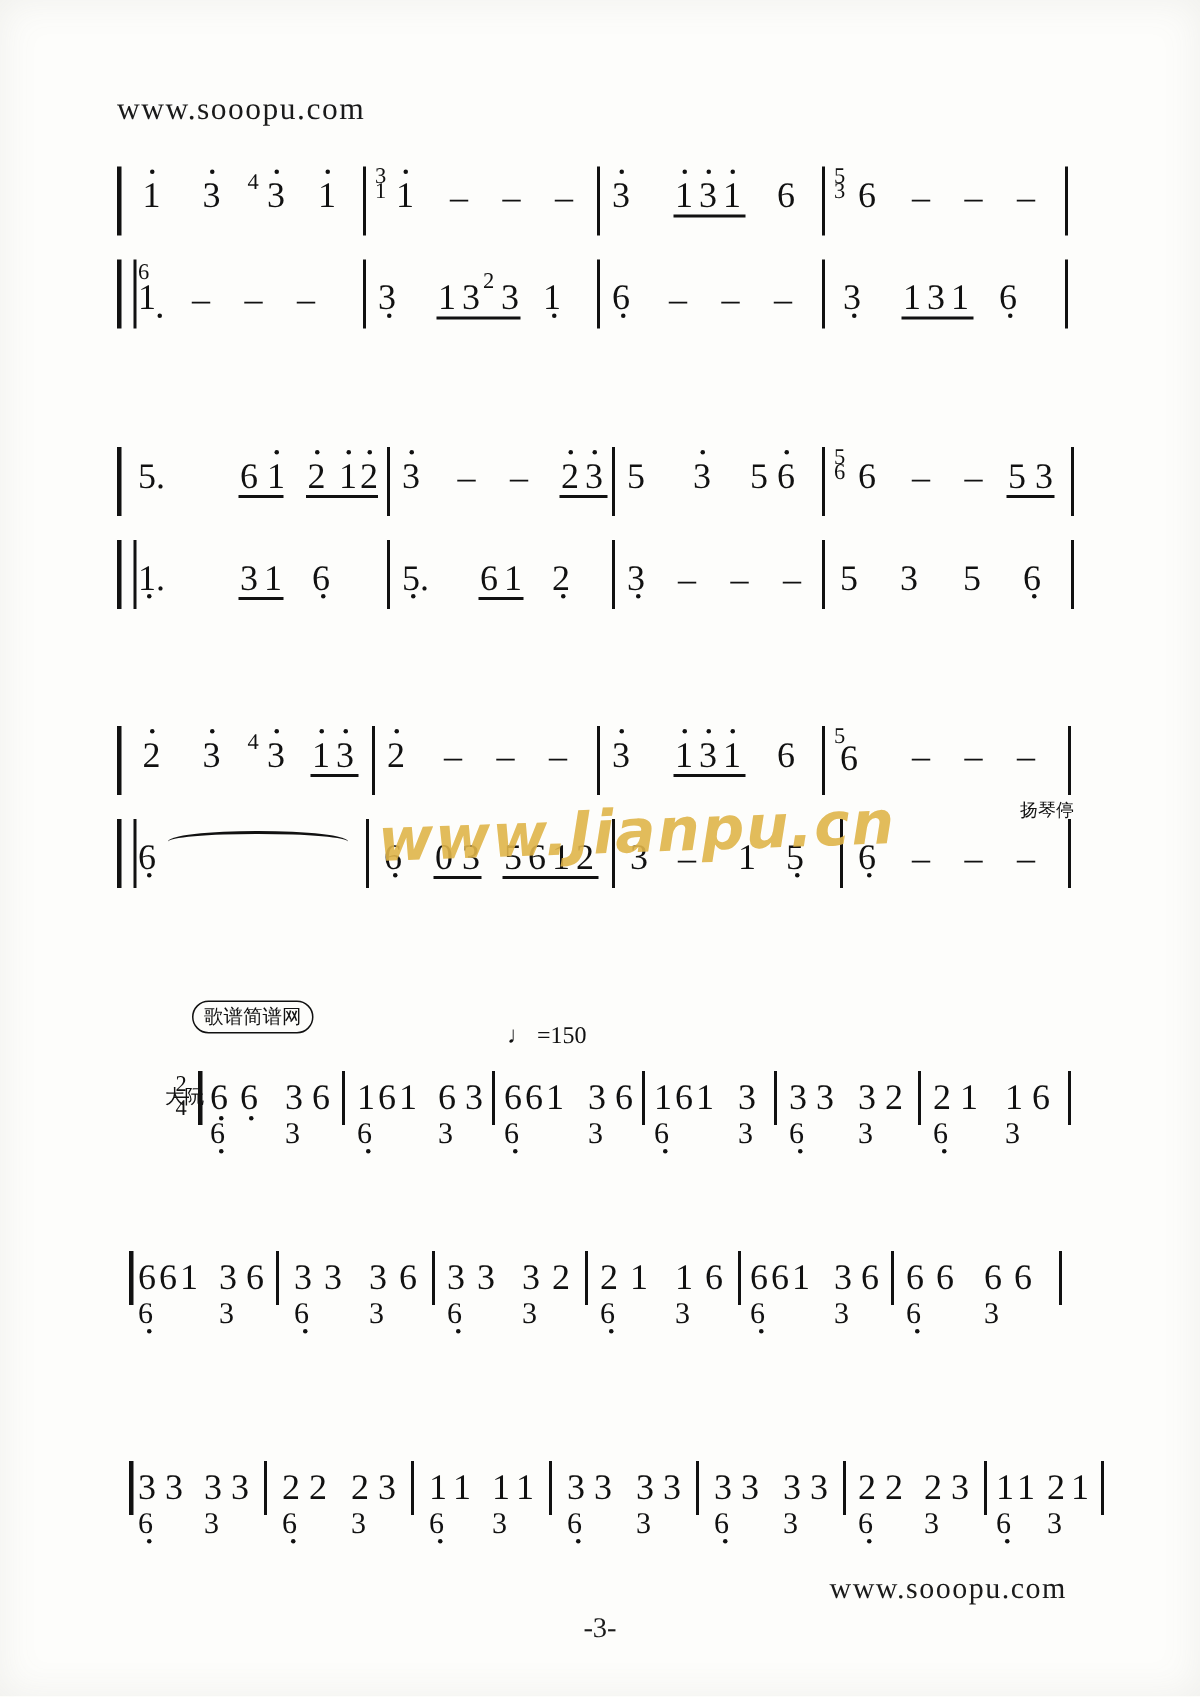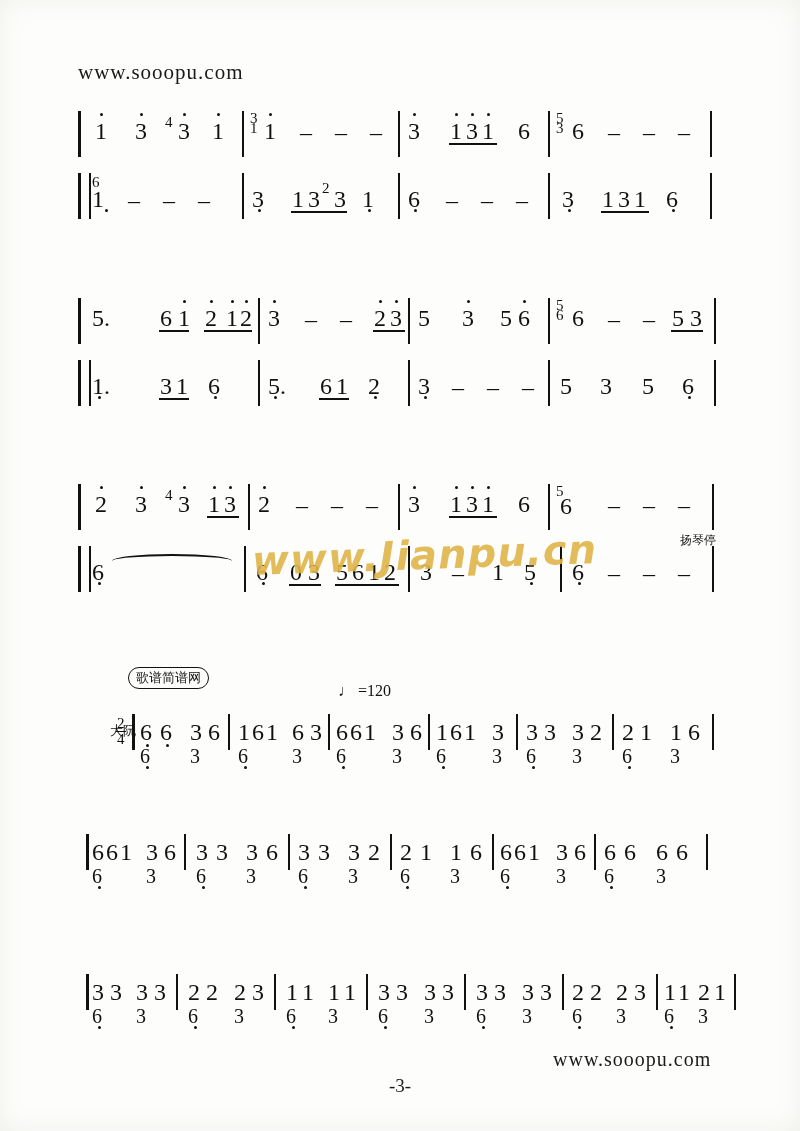--- a/index.html
+++ b/index.html
@@ -480,21 +480,21 @@
     </div>
   </div>
 
   <div class="watermark">
     <div class="wm-en">www.Jianpu.cn</div>
   </div>
 
   <div class="system" style="top:668px">
 
     <div class="tempo-box" style="left:128px; top:-1px;">歌谱简谱网</div>
-    <div class="tempo" style="left:338px; top:14px;">♩ =120</div>
+    <div class="tempo" style="left:338px; top:14px;">♩ =150</div>
 
     <div class="row" style="position:absolute; top:40px; height:80px;">
       <div class="label-cn" style="left:82px; top:14px;margin-left:28px;">大阮</div>
       <div class="timesig" style="left:116px; top:8px;">
         <span class="num">2</span>
         <span class="den">4</span>
       </div>
 
       <div class="leftbar" style="left:132px; top:6px; height:36px;"></div>
 

